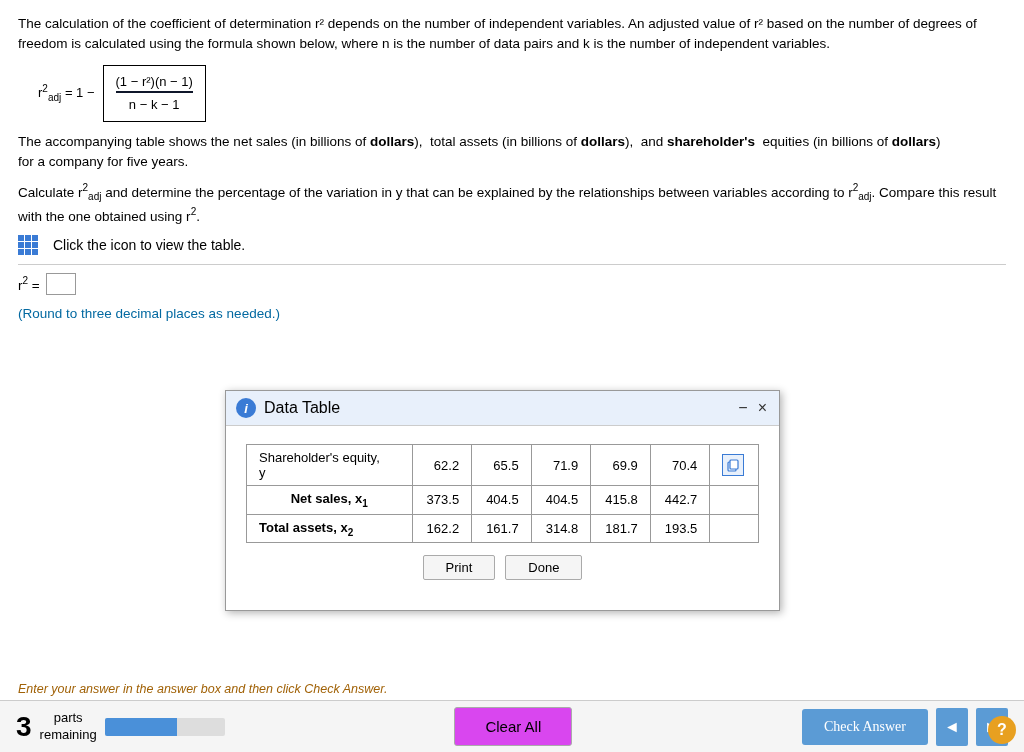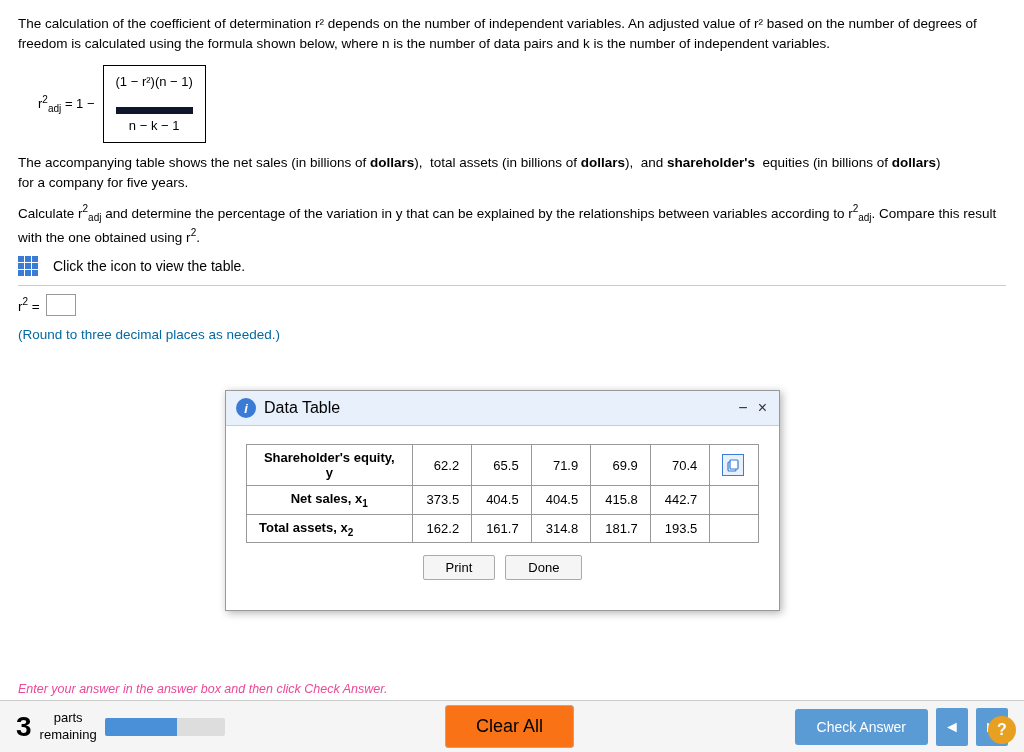--- a/index.html
+++ b/index.html
@@ -39,22 +39,22 @@
     .formula-box {
       border: 1px solid #000;
       padding: 6px 12px;
       display: inline-flex;
       flex-direction: column;
       align-items: center;
       font-size: 13px;
     }
 
     .formula-numerator {
-      border-bottom: 7px solid #0f172a;
-      padding-bottom: 16px;
+      border-bottom: 2px solid #0f172a;
+      padding-bottom: 0;
       text-align: left;
     }
 
     .formula-denominator {
       padding-top: 2px;
       text-align: center;
     }
 
     sup { font-size: 10px; vertical-align: super; }
     sub { font-size: 10px; vertical-align: sub; }
@@ -270,41 +270,42 @@
     }
 
     .bottom-center {
       flex: 1;
       display: flex;
       justify-content: center;
     }
 
     .clear-all-btn {
       padding: 10px 30px;
-      font-size: 18px;
+      font-size: 15px;
       border: 1px solid #aaa;
-      background: #f97316;
+      background: #d946ef;
       cursor: pointer;
       border-radius: 3px;
     }
 
     .bottom-right {
       display: flex;
       align-items: center;
       gap: 8px;
     }
 
     .check-answer-btn {
       padding: 10px 22px;
       font-size: 14px;
       background: #5b9bd5;
       color: #fff;
       border: none;
       cursor: pointer;
       border-radius: 3px;
+      font-family: Liberation Serif, serif;
     }
 
     .nav-btn {
       width: 32px;
       height: 38px;
       background: #5b9bd5;
       color: #fff;
       border: none;
       cursor: pointer;
       display: flex;
@@ -389,21 +390,21 @@
     <div class="modal-controls">
       <button class="modal-btn">−</button>
       <button class="modal-btn">×</button>
     </div>
   </div>
 
   <div class="modal-body">
     <table class="data-table">
       <tbody>
         <tr>
-          <td style="font-weight:bold;text-align:center;">Shareholder's equity,<br>y</td>
+          <td style="font-weight:normal;">Shareholder's equity,<br>y</td>
           <td>62.2</td>
           <td>65.5</td>
           <td>71.9</td>
           <td>69.9</td>
           <td>70.4</td>
           <td class="copy-icon-cell">
             <div class="copy-icon">
               <svg width="14" height="14" viewBox="0 0 14 14" fill="none">
                 <rect x="2" y="4" width="8" height="9" rx="1" stroke="#3a7bd5" stroke-width="1.2" fill="none"></rect>
                 <rect x="4" y="2" width="8" height="9" rx="1" stroke="#3a7bd5" stroke-width="1.2" fill="white"></rect>
@@ -432,21 +433,21 @@
       </tbody>
     </table>
 
     <div class="modal-footer">
       <button class="modal-action-btn">Print</button>
       <button class="modal-action-btn">Done</button>
     </div>
   </div>
 </div>
 
-<div style="position:absolute; bottom:56px; left:18px; font-size:12.5px; color:#ec4899; font-style:italic;">
+<div style="position:absolute; bottom:56px; left:18px; font-size:12.5px; color:#a16207; font-style:italic;">
   Enter your answer in the answer box and then click Check Answer.
 </div>
 
 <div class="bottom-bar">
   <div class="parts-section">
     <span class="parts-number">3</span>
     <div class="parts-label">
       <span>parts</span>
       <span>remaining</span>
     </div>

